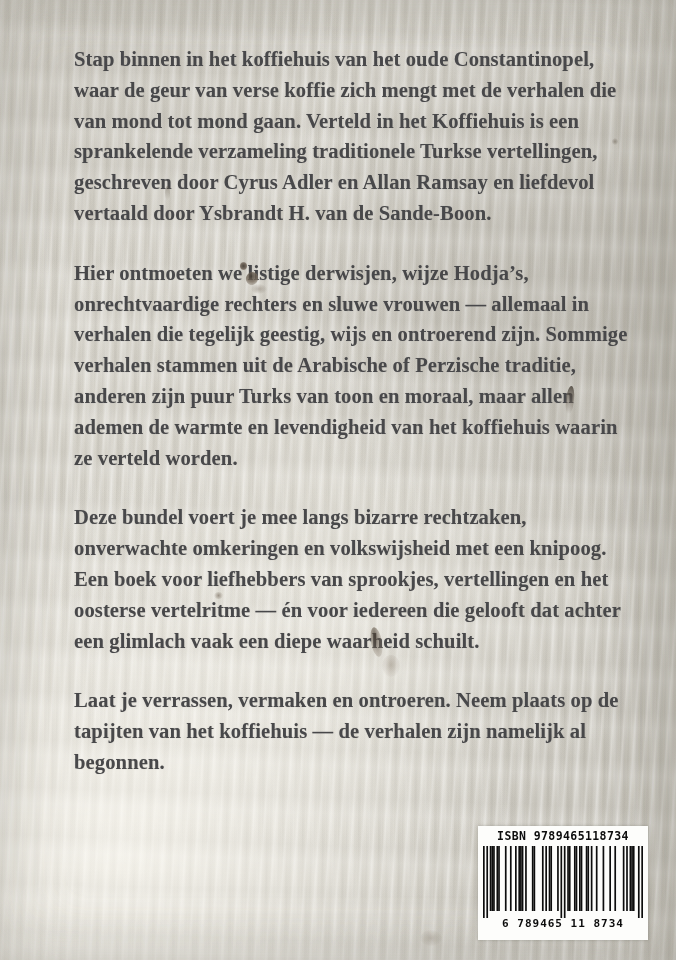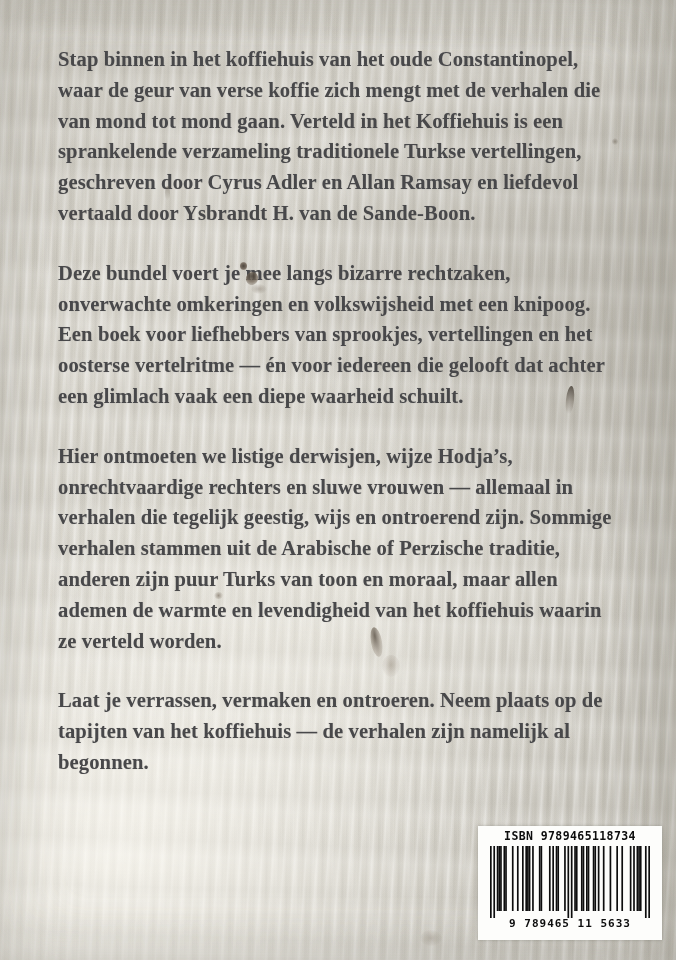--- a/index.html
+++ b/index.html
@@ -62,21 +62,21 @@
     position: absolute;
     inset: 0;
     pointer-events: none;
     box-shadow: inset 0 0 70px rgba(120,116,106,0.26),
                 inset -22px 0 60px rgba(130,126,116,0.22),
                 inset 0 -18px 48px rgba(255,255,255,0.18);
   }
 
   .blurb {
     position: absolute;
-    left: 58px;
+    left: 74px;
     top: 44px;
     width: 566px;
     z-index: 4;
   }
   .para {
     margin: 0 0 29px 0;
     font-size: 20.6px;
     line-height: 30.8px;
     font-weight: bold;
     color: #48484a;
@@ -142,21 +142,21 @@
   .sp-j {
     left: 420px; top: 930px; width: 22px; height: 16px;
     background: radial-gradient(ellipse, rgba(120,108,92,0.30) 0%, rgba(180,172,158,0) 78%);
   }
 
   
   .barcode-box {
     position: absolute;
     left: 478px;
     top: 826px;
-    width: 184px;
+    width: 170px;
     height: 114px;
     background: #fdfdfb;
     z-index: 6;
     box-shadow: 0 0 3px rgba(90,86,78,0.35);
     display: flex;
     flex-direction: column;
     align-items: center;
     padding-top: 4px;
     box-sizing: border-box;
   }
@@ -185,22 +185,22 @@
     white-space: nowrap;
   }
 </style>
 </head>
 <body>
 
 <div class="cover">
 
   <div class="blurb">
     <p class="para">Stap binnen in het koffiehuis van het oude Constantinopel, waar de geur van verse koffie zich mengt met de verhalen die van mond tot mond gaan. Verteld in het Koffiehuis is een sprankelende verzameling traditionele Turkse vertellingen, geschreven door Cyrus Adler en Allan Ramsay en liefdevol vertaald door Ysbrandt H. van de Sande-Boon.</p>
+    <p class="para">Hier ontmoeten we listige derwisjen, wijze Hodja’s, onrechtvaardige rechters en sluwe vrouwen — allemaal in verhalen die tegelijk geestig, wijs en ontroerend zijn. Sommige verhalen stammen uit de Arabische of Perzische traditie, anderen zijn puur Turks van toon en moraal, maar allen ademen de warmte en levendigheid van het koffiehuis waarin ze verteld worden.</p>
     <p class="para">Deze bundel voert je mee langs bizarre rechtzaken, onverwachte omkeringen en volkswijsheid met een knipoog. Een boek voor liefhebbers van sprookjes, vertellingen en het oosterse vertelritme — én voor iedereen die gelooft dat achter een glimlach vaak een diepe waarheid schuilt.</p>
-    <p class="para">Hier ontmoeten we listige derwisjen, wijze Hodja’s, onrechtvaardige rechters en sluwe vrouwen — allemaal in verhalen die tegelijk geestig, wijs en ontroerend zijn. Sommige verhalen stammen uit de Arabische of Perzische traditie, anderen zijn puur Turks van toon en moraal, maar allen ademen de warmte en levendigheid van het koffiehuis waarin ze verteld worden.</p>
     <p class="para">Laat je verrassen, vermaken en ontroeren. Neem plaats op de tapijten van het koffiehuis — de verhalen zijn namelijk al begonnen.</p>
   </div>
 
   <div class="stain sp-a"></div>
   <div class="stain sp-b"></div>
   <div class="stain sp-c"></div>
   <div class="stain sp-d"></div>
   <div class="stain sp-e"></div>
   <div class="stain sp-f"></div>
   <div class="stain sp-g"></div>
@@ -248,16 +248,16 @@
         <rect x="126.316" y="0" width="1.684" height="65.00" fill="#0d0d0d"></rect>
         <rect x="131.368" y="0" width="1.684" height="65.00" fill="#0d0d0d"></rect>
         <rect x="139.789" y="0" width="1.684" height="65.00" fill="#0d0d0d"></rect>
         <rect x="143.158" y="0" width="1.684" height="65.00" fill="#0d0d0d"></rect>
         <rect x="146.526" y="0" width="1.684" height="65.00" fill="#0d0d0d"></rect>
         <rect x="148.211" y="0" width="1.684" height="65.00" fill="#0d0d0d"></rect>
         <rect x="149.895" y="0" width="1.684" height="65.00" fill="#0d0d0d"></rect>
         <rect x="154.947" y="0" width="1.684" height="72.00" fill="#0d0d0d"></rect>
         <rect x="158.316" y="0" width="1.684" height="72.00" fill="#0d0d0d"></rect>
       </svg>
-    <div class="bars-digits">9 789465 11 5633</div>
+    <div class="bars-digits">6 789465 11 8734</div>
   </div>
 
 </div>
 
 </body></html>

